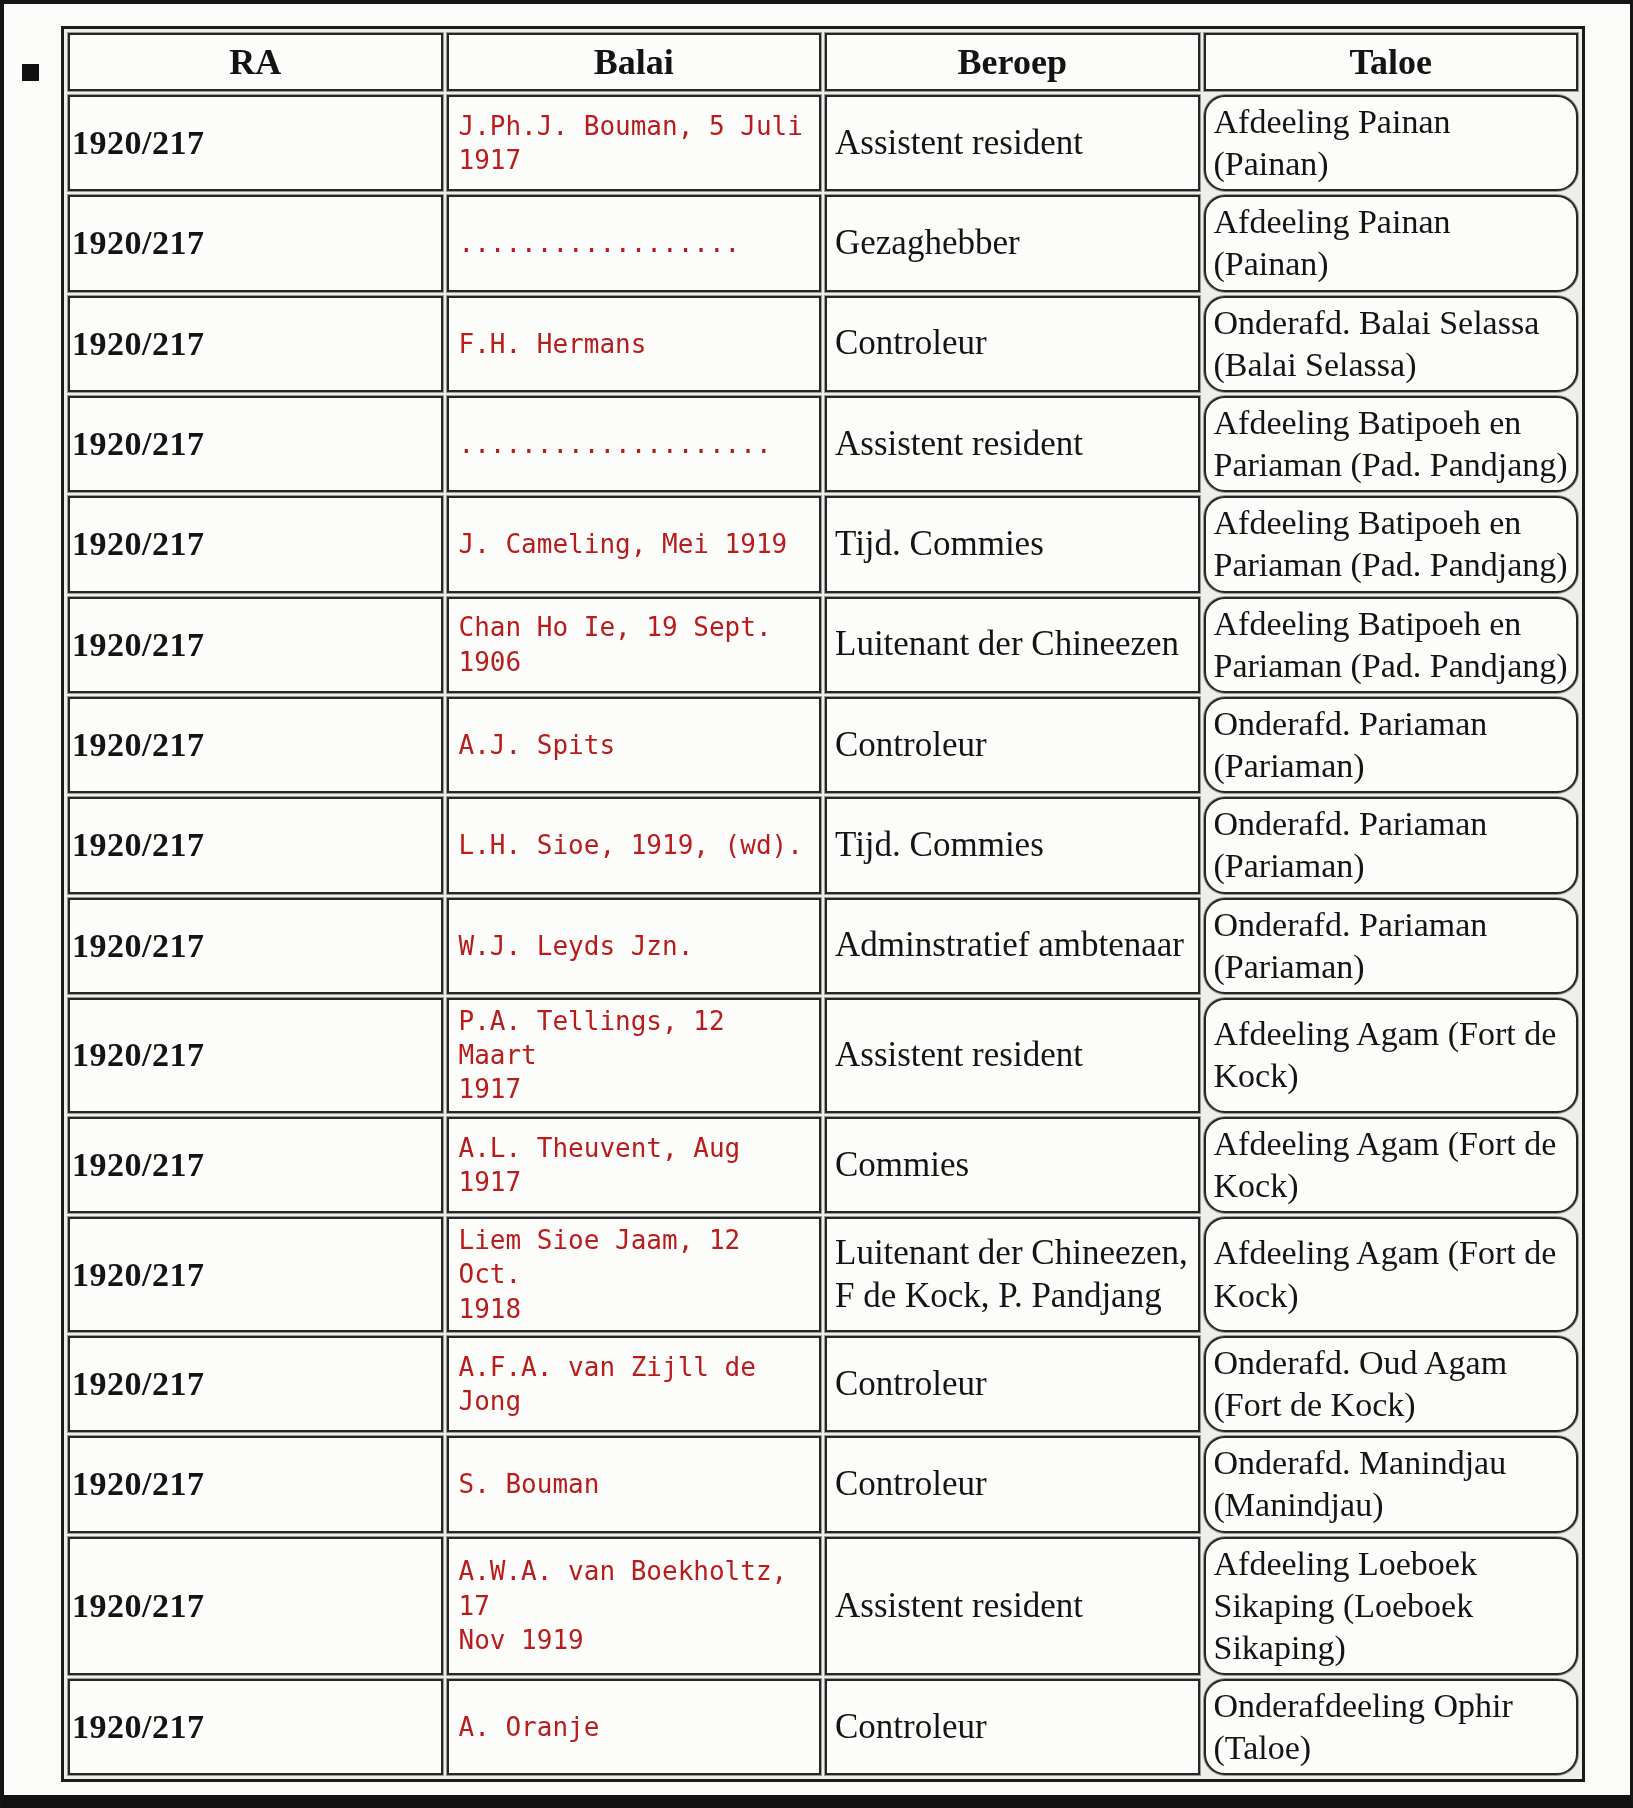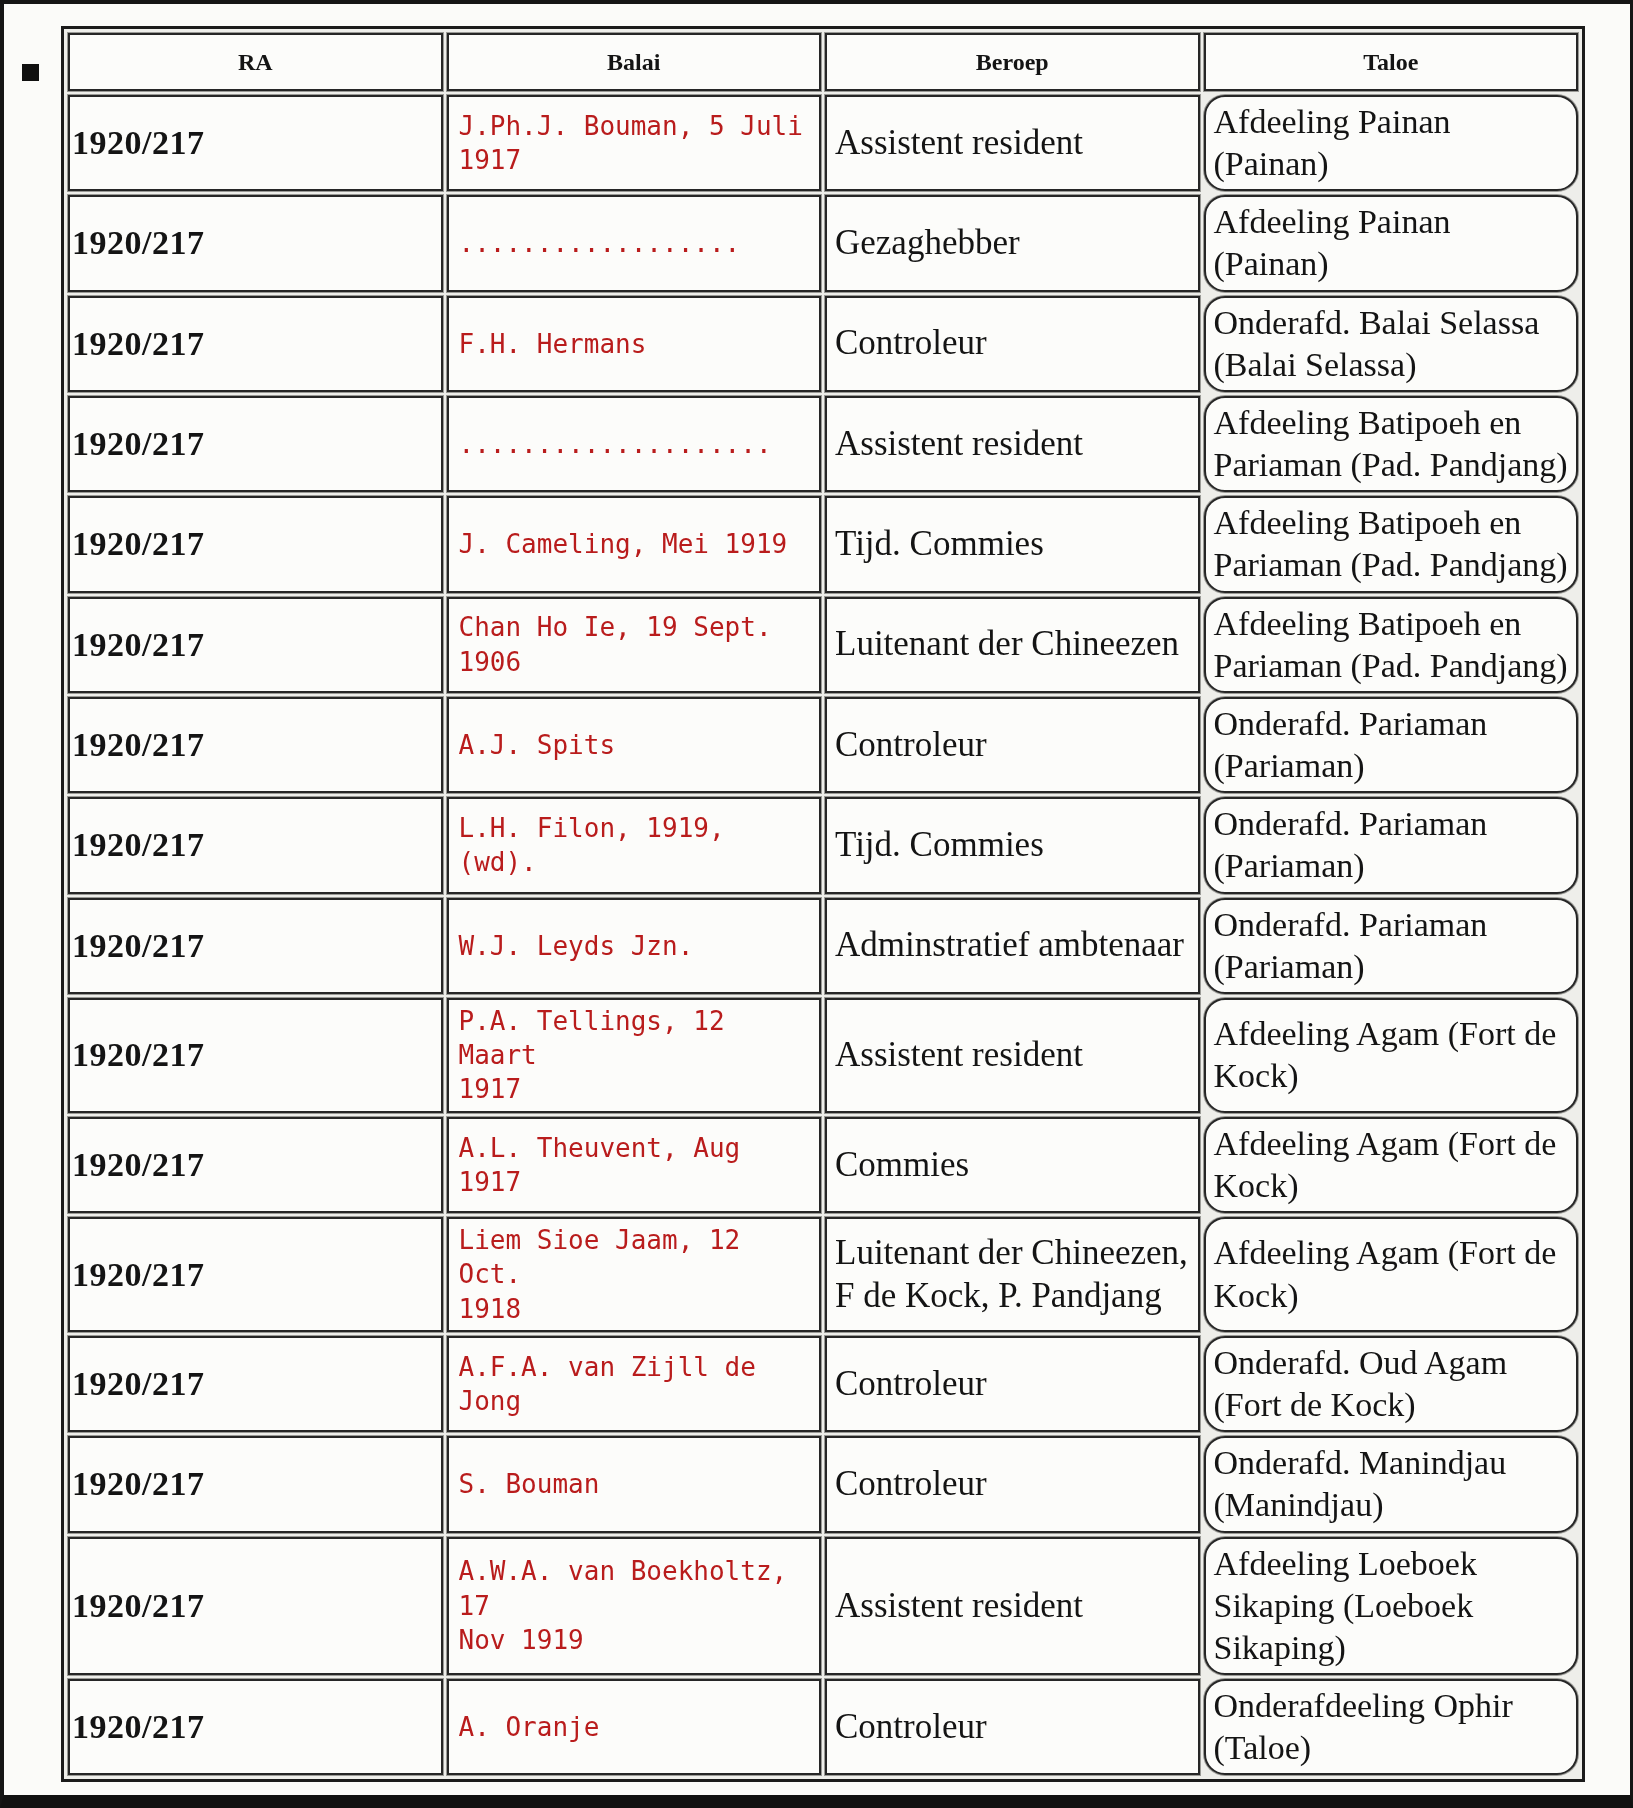--- a/index.html
+++ b/index.html
@@ -34,21 +34,21 @@
     box-shadow:0 0 0 1px #9a9a96;
     background:#fcfcfa;
     vertical-align:middle;
     white-space:pre-line;
     overflow:hidden;
     box-sizing:border-box;
   }
   th{
     font-family:"Liberation Serif", serif;
     font-weight:bold;
-    font-size:24px;
+    font-size:36px;
     text-align:center;
     padding:6px 4px;
     height:58px;
   }
   td{height:88px;}
   td.ra{
     width:170px;
     font-family:"Liberation Serif", serif;
     font-weight:bold;
     font-size:34px;
@@ -143,21 +143,21 @@
   </tr>
         <tr>
     <td class="ra">1920/217</td>
     <td class="naam">A.J. Spits</td>
     <td class="beroep">Controleur</td>
     <td class="plaats">Onderafd. Pariaman
 (Pariaman)</td>
   </tr>
         <tr>
     <td class="ra">1920/217</td>
-    <td class="naam">L.H. Filon, 1919, (wd).</td>
+    <td class="naam">L.H. Sioe, 1919, (wd).</td>
     <td class="beroep">Tijd. Commies</td>
     <td class="plaats">Onderafd. Pariaman
 (Pariaman)</td>
   </tr>
         <tr>
     <td class="ra">1920/217</td>
     <td class="naam">W.J. Leyds Jzn.</td>
     <td class="beroep">Adminstratief ambtenaar</td>
     <td class="plaats">Onderafd. Pariaman
 (Pariaman)</td>

